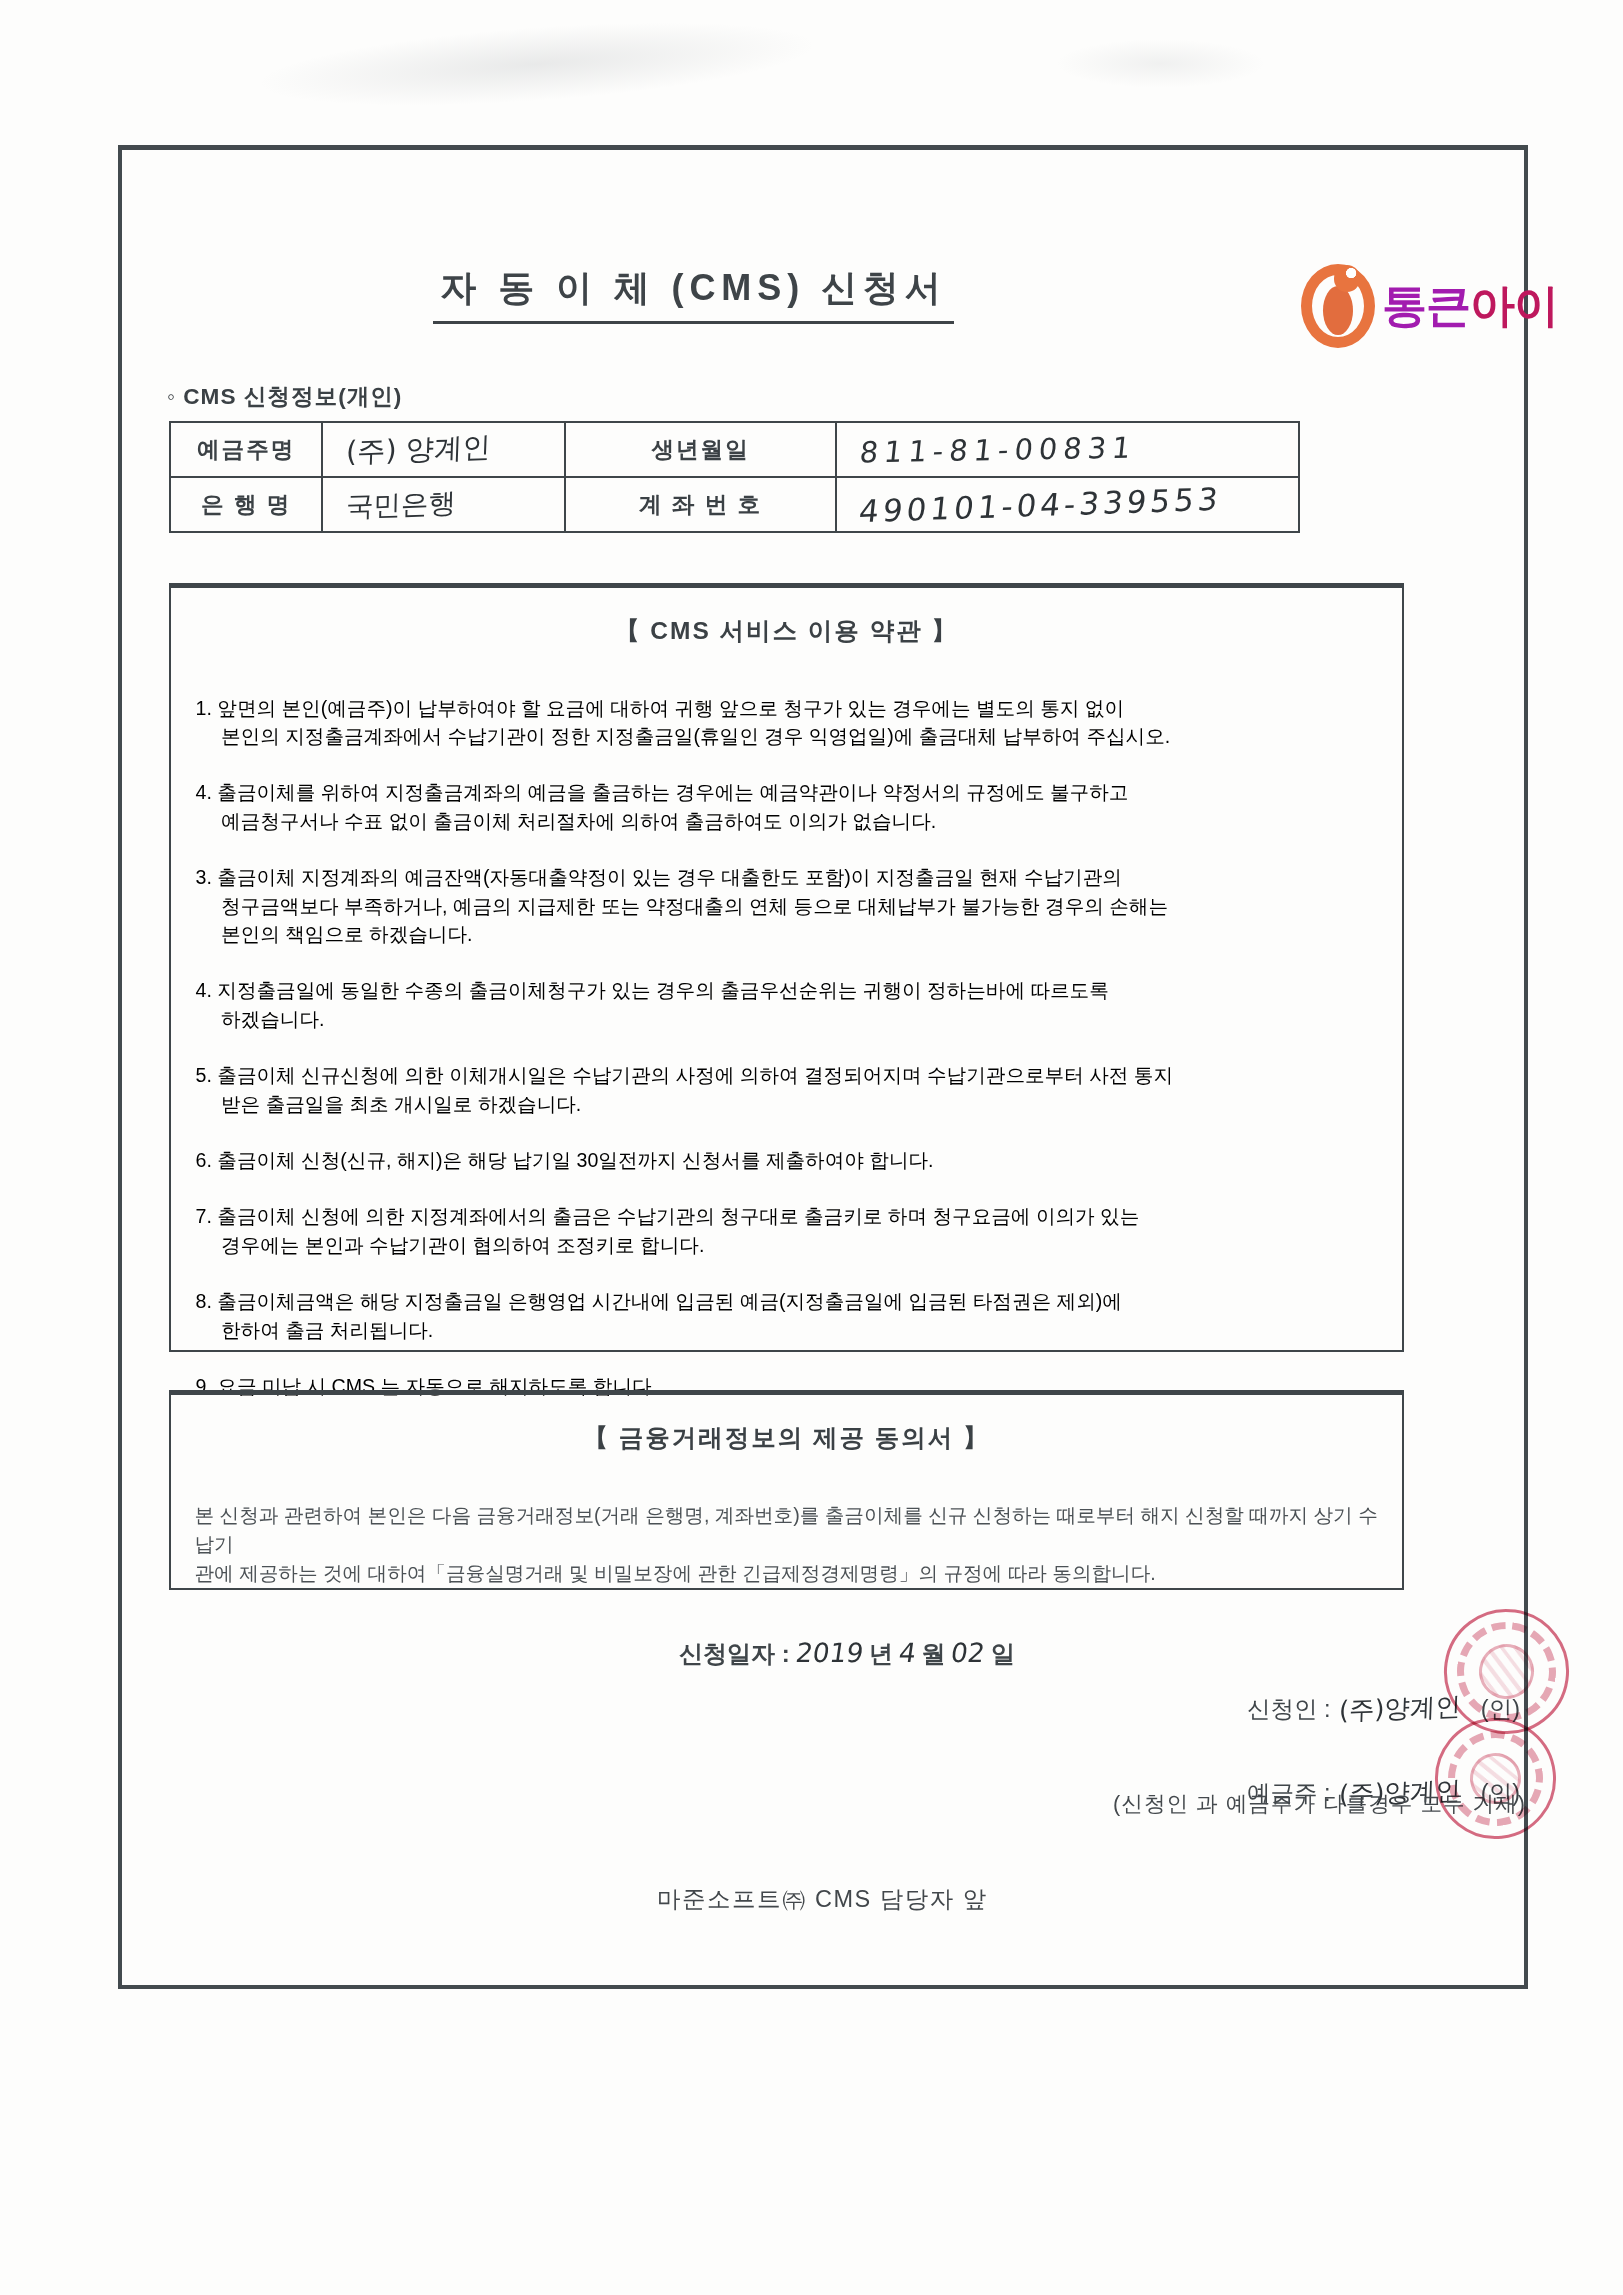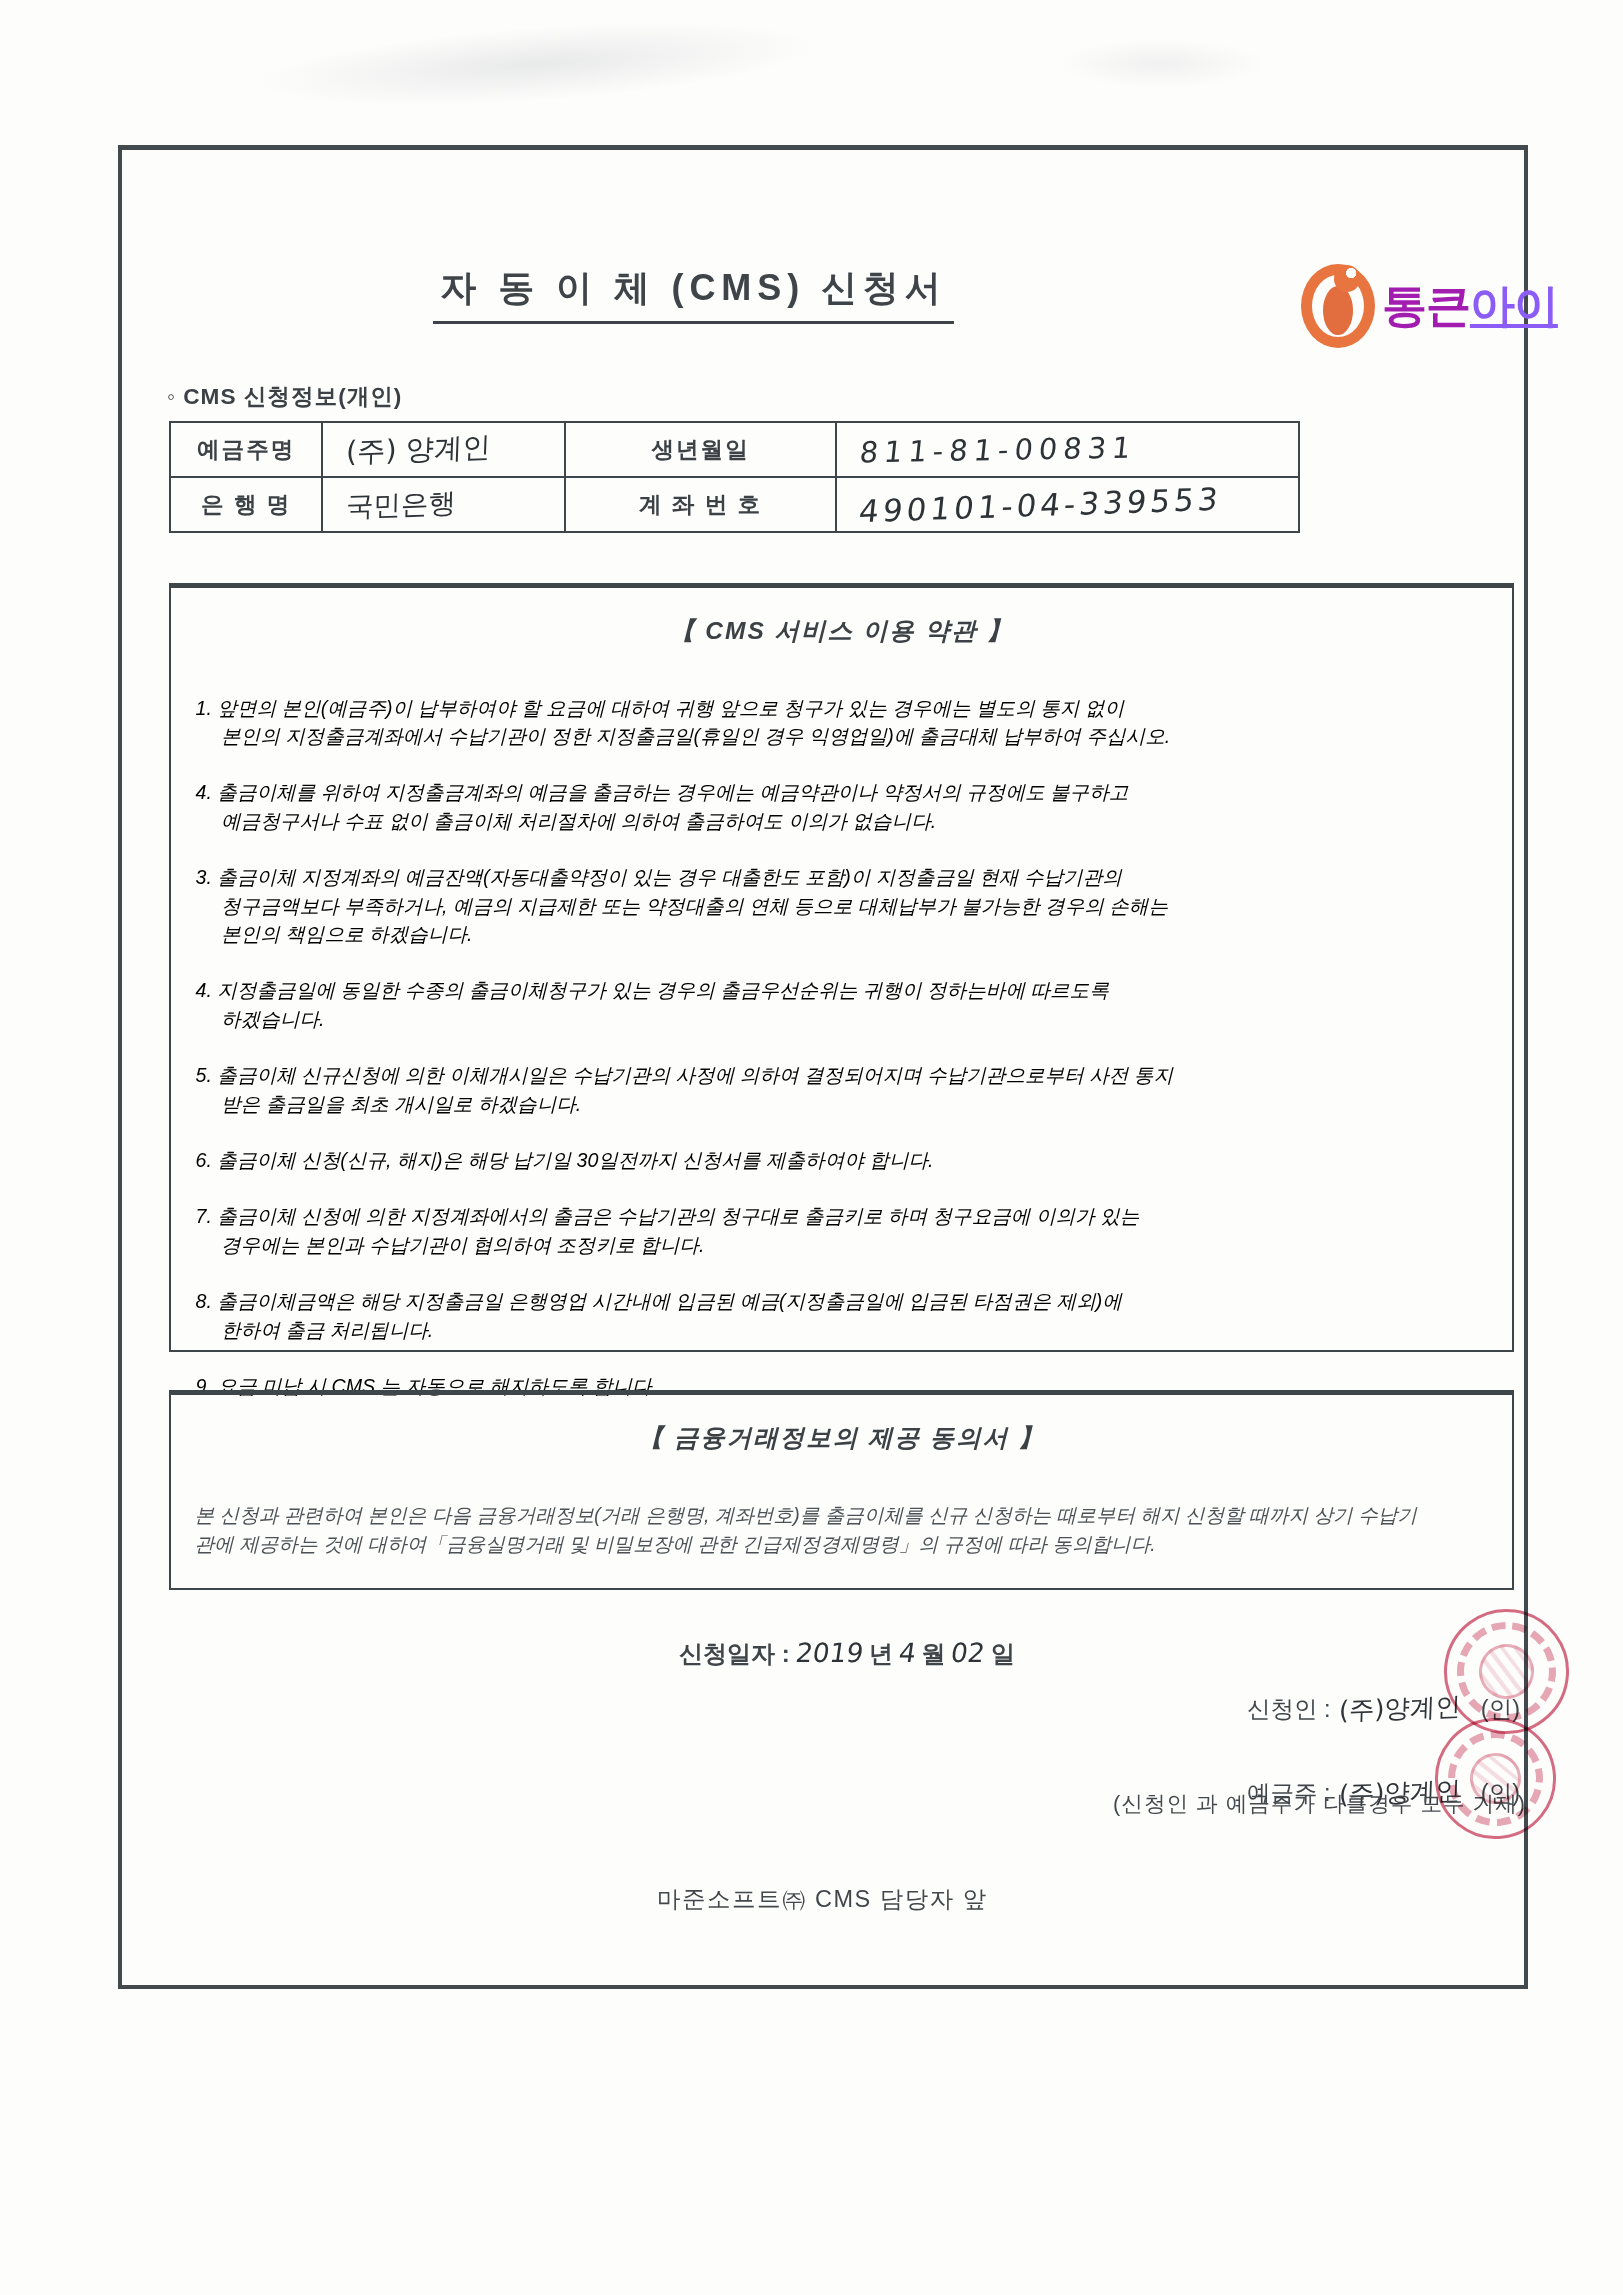--- a/index.html
+++ b/index.html
@@ -29,41 +29,41 @@
   
   .logo { position:absolute; left:1301px; top:264px; display:flex; align-items:center; gap:6.9px; }
   .logo-icon { position:relative; width:74px; height:84px; border:11.8px solid #e8743f;
     border-radius:50%; box-sizing:border-box; }
   .logo-icon::before { content:""; position:absolute; left:50%; transform:translateX(-50%);
     bottom:2px; width:30px; height:49px; background:#e26d3e; border-radius:15px/24.5px; }
   .logo-icon::after { content:""; position:absolute; top:-9.8px; left:21.6px; width:26.5px; height:26.5px;
     border-radius:50%; background:radial-gradient(circle at 66% 30%, #ffffff 0 4.9px, #e8743f 5.4px); }
   .logo-text { font-size:45px; font-weight:bold; letter-spacing:-1px; white-space:nowrap; }
   .logo-orange { color:#a21caf; }
-  .logo-dark { color:#8b5cf6;text-decoration:underline; }
+  .logo-dark { color:#be185d; }
 
   
   .section-label { position:absolute; left:167px; top:381px; font-size:22.6px; font-weight:bold;
     color:#3b4145; letter-spacing:1px; }
 
   
   .info-table { position:absolute; left:169px; top:421px; width:1131px; height:111px;
     border-collapse:collapse; table-layout:fixed; }
   .info-table td { border:2.9px solid #3f464a; height:55px; box-sizing:border-box; vertical-align:middle; }
   .lbl { font-size:22.6px; font-weight:bold; color:#3b4145; text-align:center; letter-spacing:2px; }
   .hand-cell { padding-left:22.6px; }
   .hand { font-family:"DejaVu Sans", sans-serif; color:#2e3337; display:inline-block; }
   .hw-name { font-size:28.4px; transform:rotate(-2deg) skewX(-4deg); }
   .hw-bizno { font-size:29px; letter-spacing:5.9px; transform:skewX(-7deg) rotate(-1deg); }
   .hw-bank { font-size:27.5px; transform:rotate(-2deg) skewX(-3deg); }
   .hw-acct { font-size:31px; letter-spacing:3.9px; transform:skewX(-8deg) rotate(-2deg); }
 
   
-  .box { position:absolute; left:169px; width:1345px; border:2.9px solid #3f464a;
-    border-top-width:5.9px; box-sizing:border-box;font-style:italic; }
+  .box { position:absolute; left:169px; width:1235px; border:2.9px solid #3f464a;
+    border-top-width:5.9px; box-sizing:border-box; }
   .terms-box { top:583px; height:769px; }
   .consent-box { top:1390px; height:200px; }
   .box-title { text-align:center; font-size:24.5px; font-weight:bold; letter-spacing:2px;
     color:#3b4145; margin-top:25.5px; }
   .clauses { margin:47px 24.5px 0; }
   .clause { font-size:19.6px; line-height:28.4px; color:#000000; white-space:pre-line;
     padding-left:25.5px; text-indent:-25.5px; margin-bottom:24.5px;margin-top:28px; }
   .consent-body { margin:47px 23.5px 0; font-size:19.6px; line-height:29px; color:#4b5155;
     white-space:pre-line; }
 

